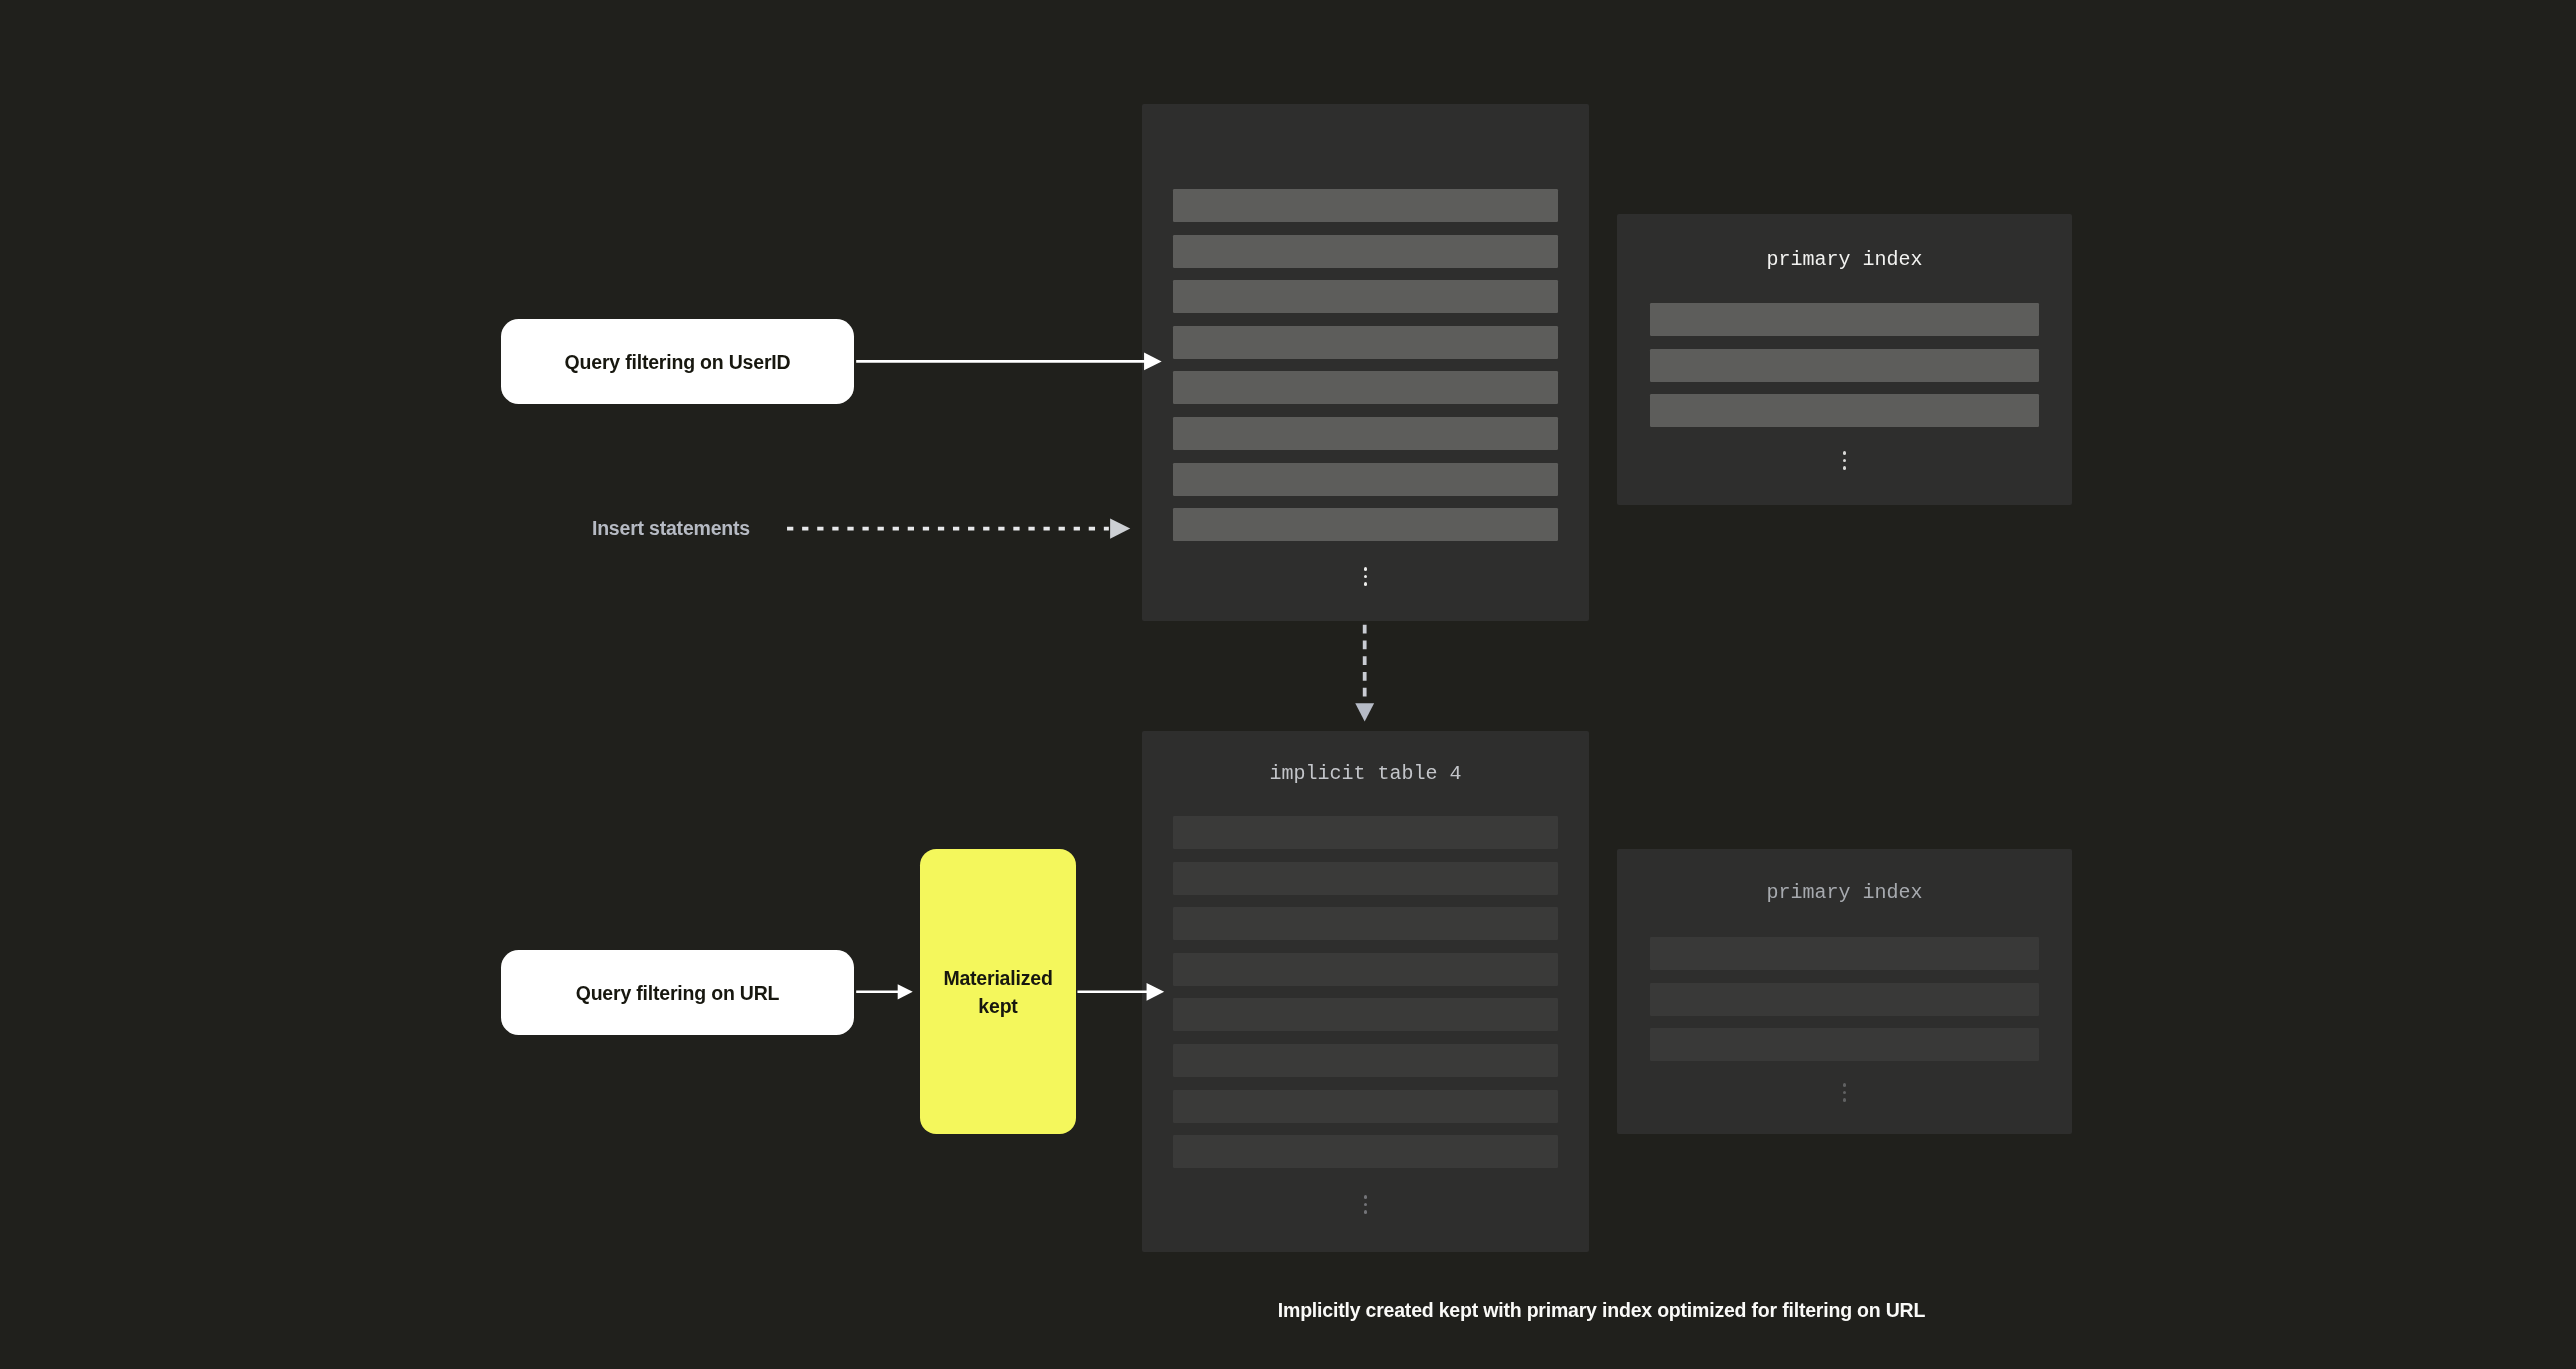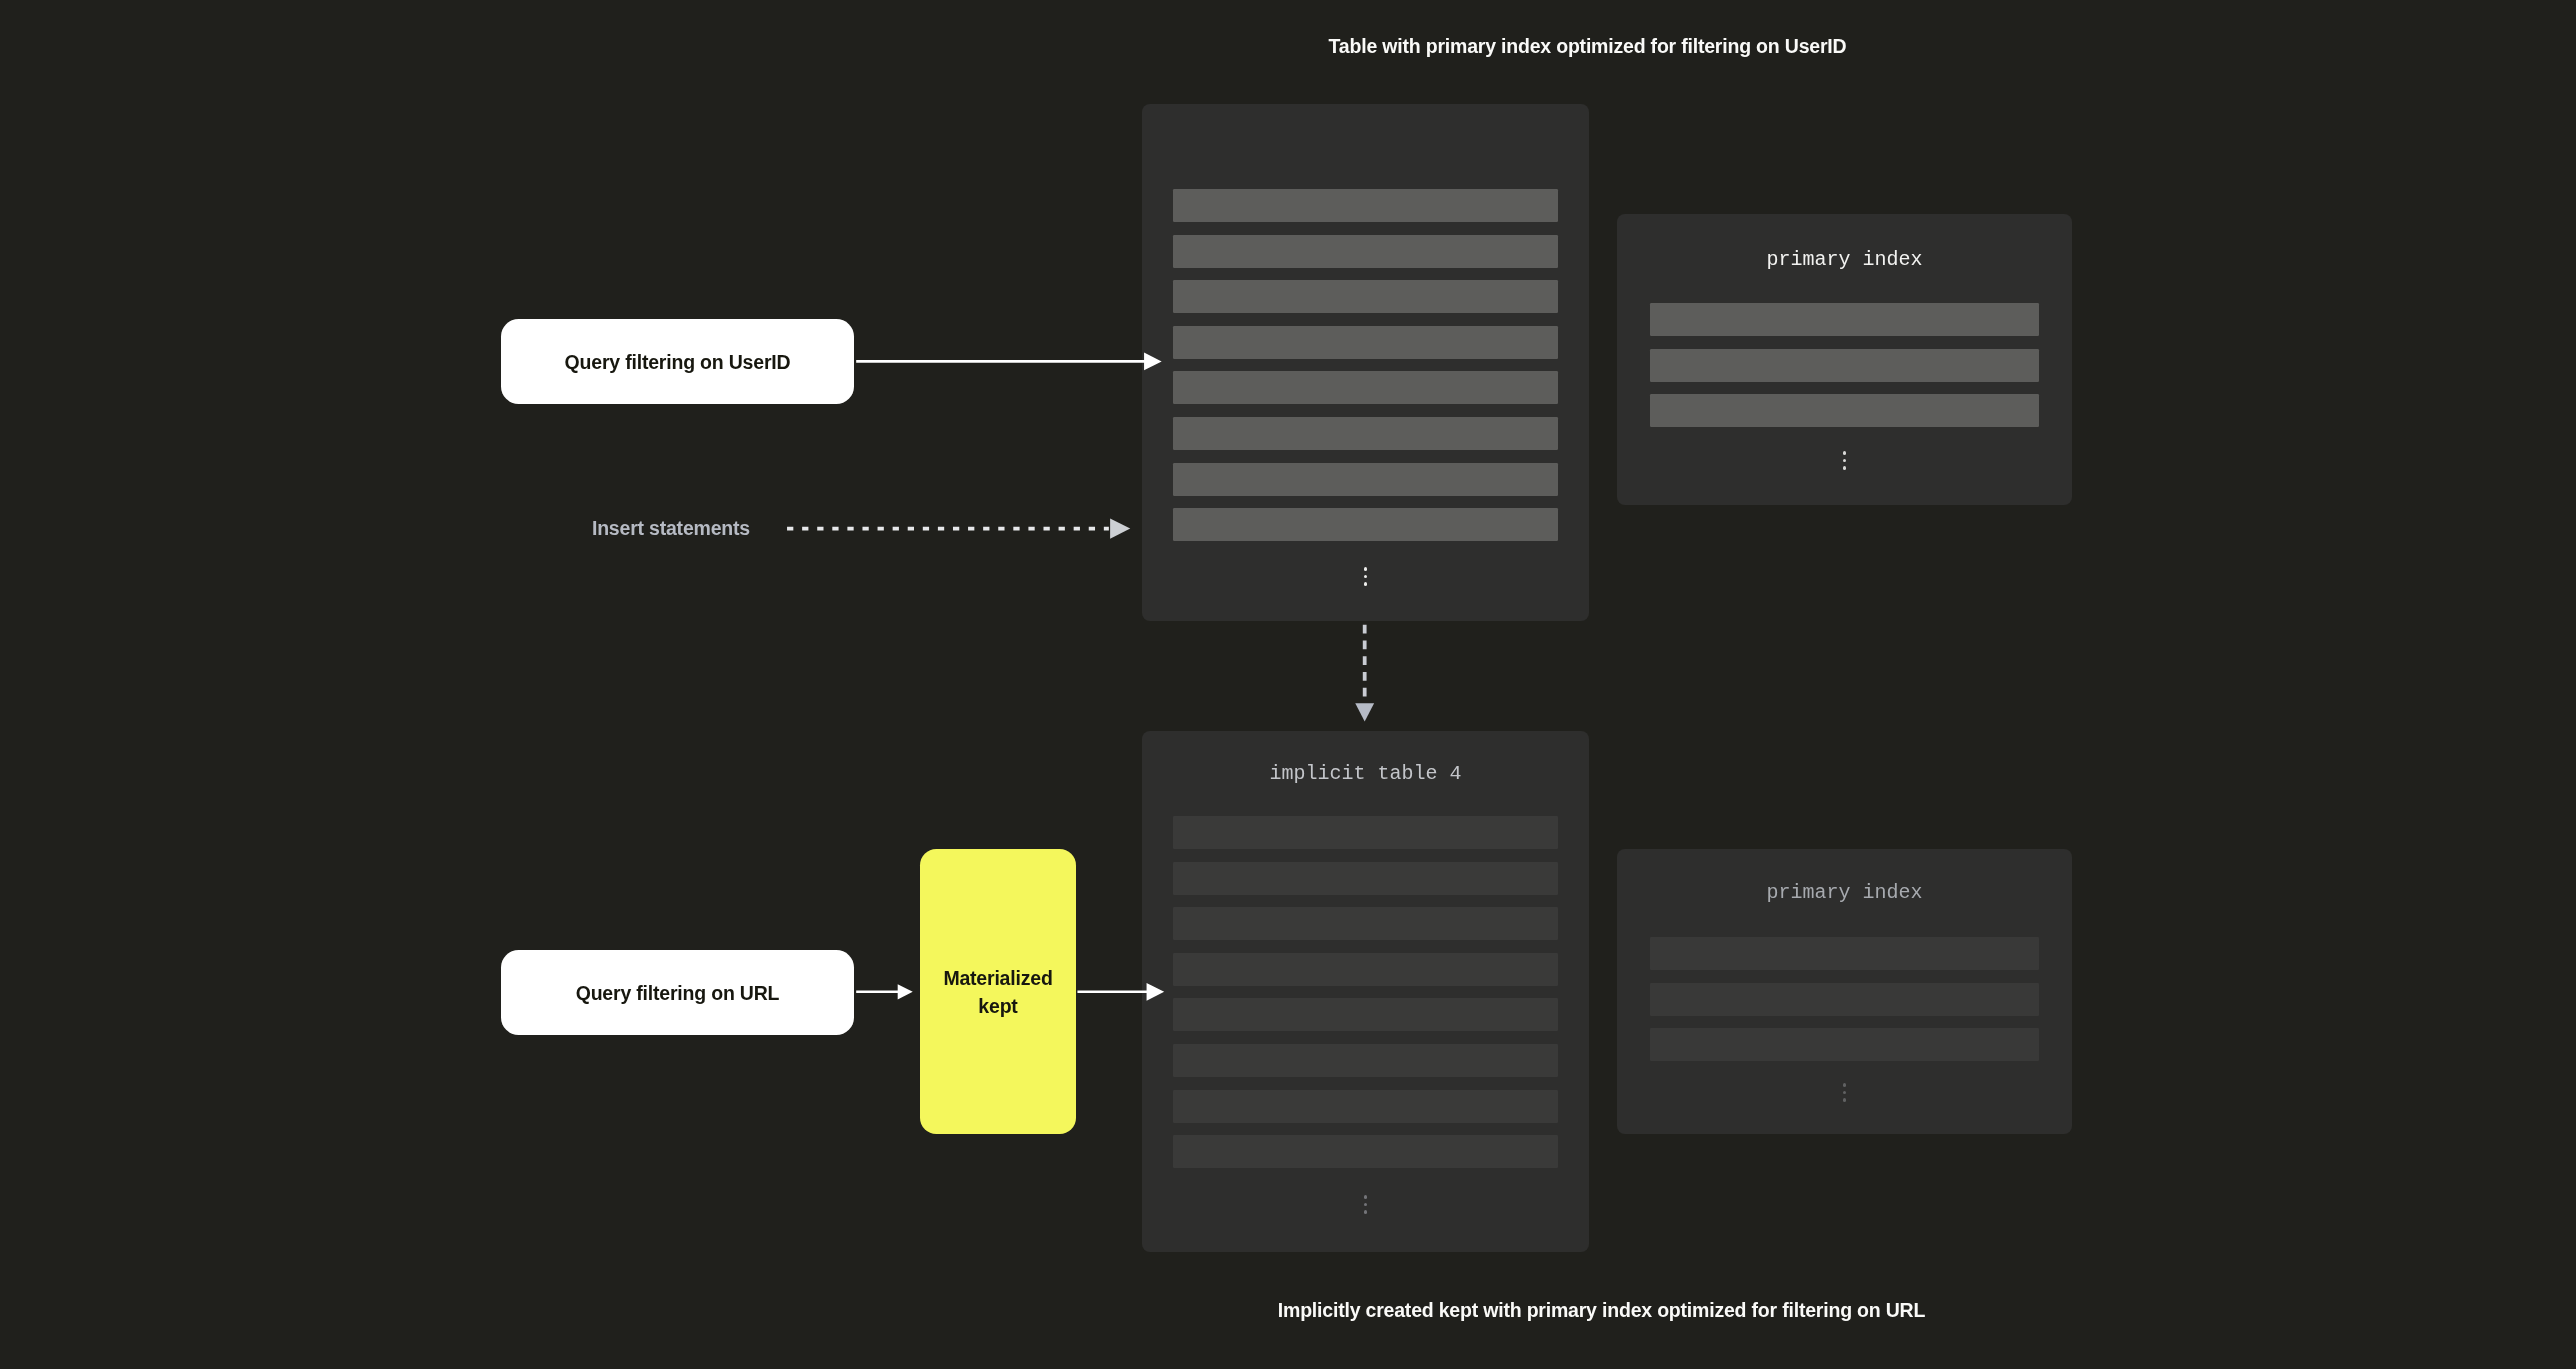--- a/index.html
+++ b/index.html
@@ -11,21 +11,21 @@
            letter-spacing:-0.2px;color:var(--caption-text);line-height:26.4px;}
   .caption.top{left:959px;top:33px;}
   .caption.bottom{left:973px;top:1297px;}
 
   .side-label{position:absolute;font-weight:bold;font-size:19.5px;letter-spacing:-0.2px;
               color:var(--label-gray);line-height:28px;}
   .side-label.insert{left:504px;top:514px;width:246px;text-align:right;}
   .side-label.sync{left:1389px;top:649px;text-align:left;}
 
   
-  .panel{position:absolute;background:var(--box-bg);border-radius:8px;}
+  .panel{position:absolute;background:var(--box-bg);border-radius:2px;}
   .panel.table1{left:1142px;top:104px;width:447px;height:517px;}
   .panel.index1{left:1617px;top:214px;width:455px;height:291px;}
   .panel.table2{left:1142px;top:731px;width:447px;height:521px;}
   .panel.index2{left:1617px;top:849px;width:455px;height:285px;}
 
   .panel-title{position:absolute;left:0;right:0;text-align:center;
                font-family:"Liberation Mono",monospace;font-size:20px;line-height:25px;}
   .panel.table1 .panel-title{top:131px;color:var(--title-bright);}
   .panel.index1 .panel-title{top:33px;color:var(--title-bright);}
   .panel.table2 .panel-title{top:29.5px;color:var(--title-dim);}
@@ -64,21 +64,20 @@
                      border-radius:16.3px;padding:0 12.6px;box-sizing:border-box;}
 
   
   svg.arrows{position:absolute;left:0;top:0;pointer-events:none;}
 </style>
 </head>
 <body>
 
 <div class="canvas">
 
-  <div class="caption top">Table with primary index optimized for filtering on UserID</div>
 
   <div class="panel table1">
     <div class="panel-title">table 1</div>
     <div class="rows">
         <div class="row"></div>
         <div class="row"></div>
         <div class="row"></div>
         <div class="row"></div>
         <div class="row"></div>
         <div class="row"></div>

